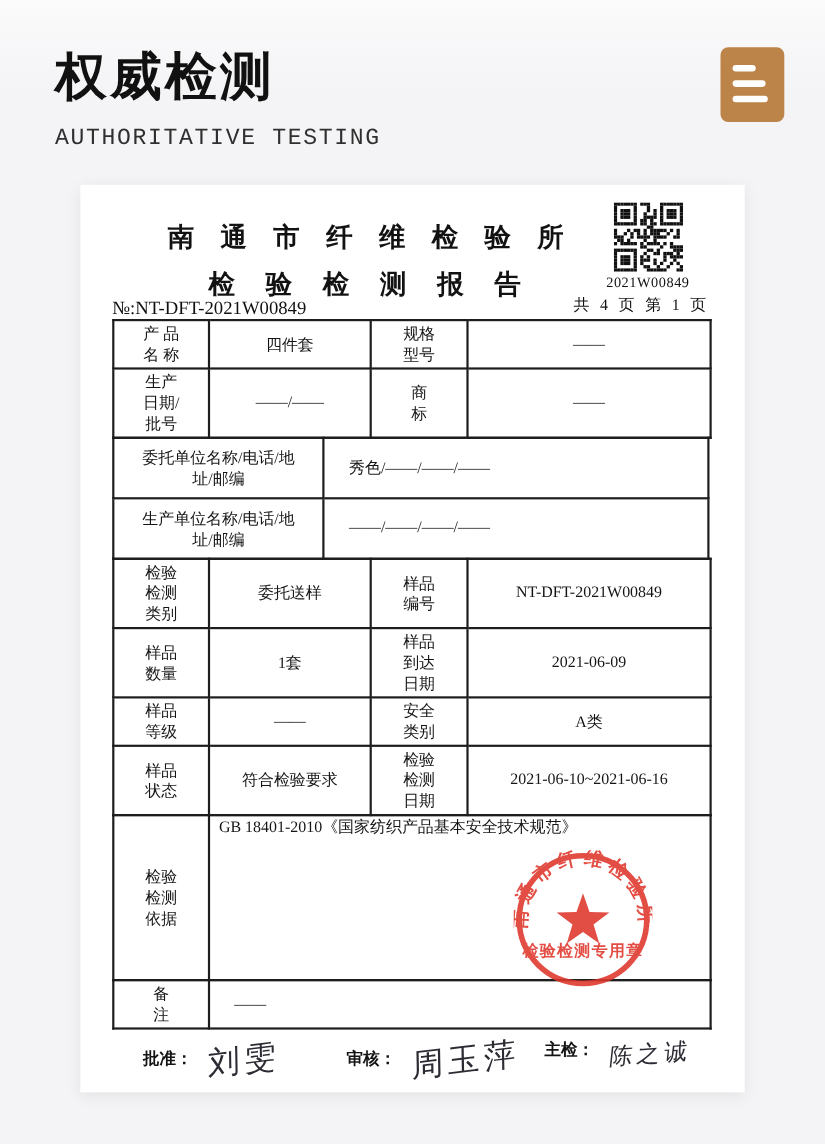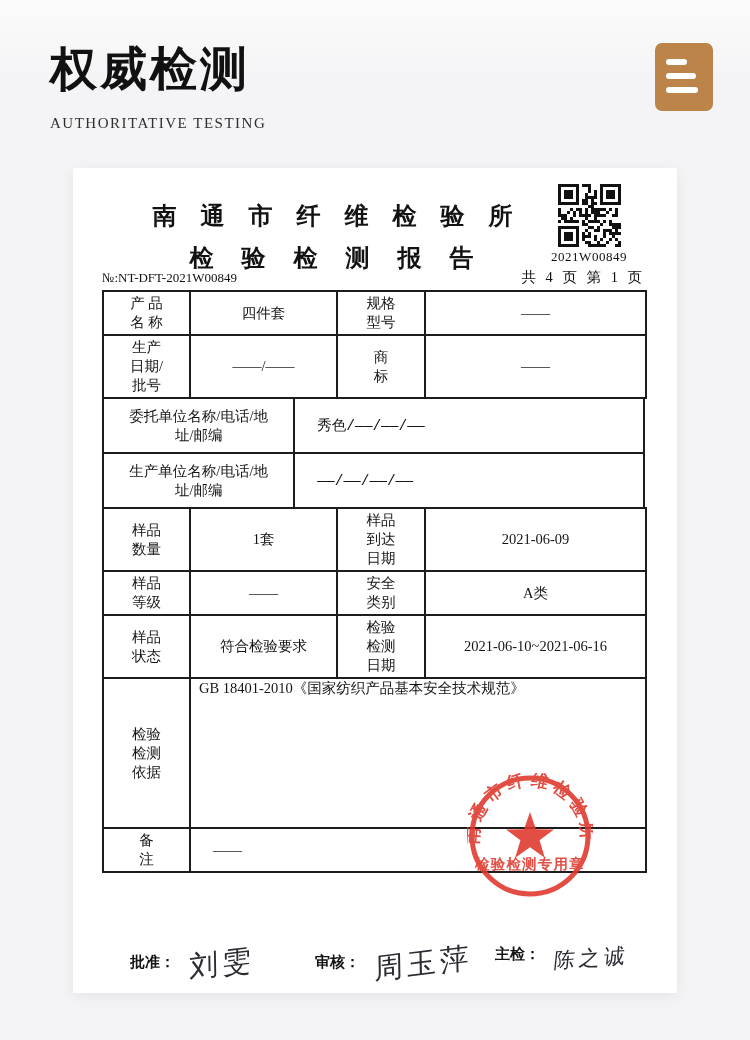--- a/index.html
+++ b/index.html
@@ -9,22 +9,22 @@
     background:linear-gradient(180deg,#fbfbfc 0%,#f4f4f6 8%,#f4f4f6 100%);
     position:relative; overflow:hidden; color:#1c1c1c;
   }
   
   .banner { position:absolute; left:50px; top:38px; }
   .banner-title {
     font-family:"Liberation Sans", sans-serif;
     font-size:47px; font-weight:900; letter-spacing:3px; color:#111;
   }
   .banner-sub {
-    font-family:Liberation Serif, serif;
-    font-size:15px; letter-spacing:1.5px; color:#2f2f2f; margin-top:14px;
+    font-family:Liberation Mono, monospace;
+    font-size:21px; letter-spacing:1.5px; color:#2f2f2f; margin-top:14px;
   }
   .doc-icon {
     position:absolute; left:655px; top:43px; width:58px; height:68px;
     border-radius:7px;
   }
   .doc-icon .bar { position:absolute; left:11px; background:#fff; height:6px; border-radius:3px; }
   .doc-icon .b1 { top:16px; width:21px; }
   .doc-icon .b2 { top:30px; width:30px; }
   .doc-icon .b3 { top:44px; width:32px; }
   
@@ -36,31 +36,31 @@
     position:absolute; left:29px; top:32px; width:470px; text-align:center;
     font-size:24px; font-weight:bold; letter-spacing:9px; color:#121212;
   }
   .doc-title {
     position:absolute; left:29px; top:74px; width:470px; text-align:center;
     font-size:24px; font-weight:bold; letter-spacing:11px; color:#121212;
   }
   .qr-wrap { position:absolute; left:459px; top:16px; width:114px; text-align:center; }
   .qr-box { width:64px; height:64px; margin:0 auto; }
   .qr-caption { font-size:13px; margin-top:1px; letter-spacing:0.5px; color:#111; }
-  .report-no { position:absolute; left:29px; top:102px; font-size:13px; color:#111; }
+  .report-no { position:absolute; left:29px; top:102px; font-size:17px; color:#111; }
   .page-info { position:absolute; left:332px; top:100px; width:240px; text-align:right;
                font-size:14.5px; letter-spacing:3px; color:#111; }
   
   .form { position:absolute; left:29px; top:122px; width:543px; }
   table { border-collapse:collapse; table-layout:fixed; width:543px; }
   table + table { margin-top:-2px; }
   td { border:2px solid #1d1d1d; font-size:14.5px; color:#151515;
        text-align:center; vertical-align:middle; padding:2px 22px; overflow:hidden; }
   .ca1{width:87px;} .ca2{width:147px;} .ca3{width:88px;} .ca4{width:221px;}
-  .cb1{width:186px;} .cb2{width:340px;font-family:Liberation Mono, monospace;}
+  .cb1{width:186px;} .cb2{width:340px;}
   .cd1{width:87px;} .cd2{width:456px;}
   .rowA td { height:30px; }
   .rowB td { height:55px; }
   .rowC td { height:31px; }
   .left { text-align:left; }
   .basis-val { vertical-align:top; text-align:left; padding:0 8px; height:150px; }
   .concl-cell { height:118px; position:relative; padding:0; }
   .concl-result { position:absolute; left:26px; top:26px; font-size:14.5px; }
   .seal-note { position:absolute; left:262px; top:76px; font-size:14.5px; letter-spacing:1px; }
   .issue-line { position:absolute; left:172px; top:98px; font-size:14.5px; }
@@ -359,20 +359,26 @@
       </tr>
       <tr class="rowB">
         <td class="cb1">生产单位名称/电话/地址/邮编</td>
         <td class="cb2 left">——/——/——/——</td>
       </tr>
     </tbody>
       </table>
 
     <table>
       <tbody>
+          <tr class="rowC">
+        <td class="ca1">检验检测类别</td>
+        <td class="ca2">委托送样</td>
+        <td class="ca3">样品编号</td>
+        <td class="ca4">NT-DFT-2021W00849</td>
+      </tr>
       <tr class="rowC">
         <td class="ca1">样品数量</td>
         <td class="ca2">1套</td>
         <td class="ca3">样品到达日期</td>
         <td class="ca4">2021-06-09</td>
       </tr>
       <tr class="rowC">
         <td class="ca1">样品等级</td>
         <td class="ca2">——</td>
         <td class="ca3">安全类别</td>

